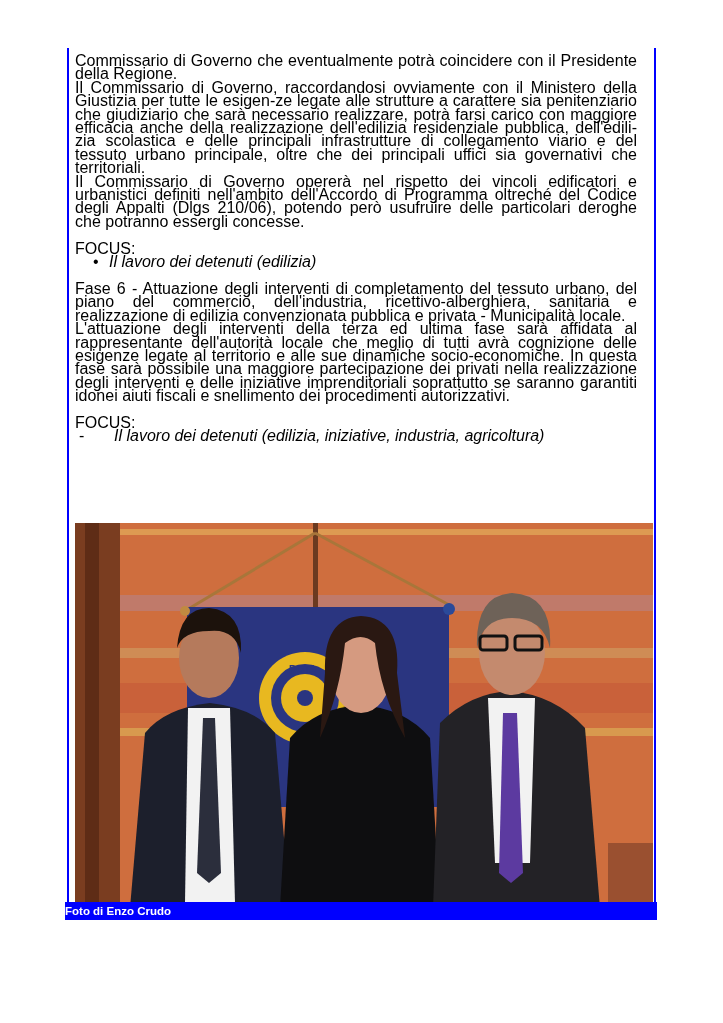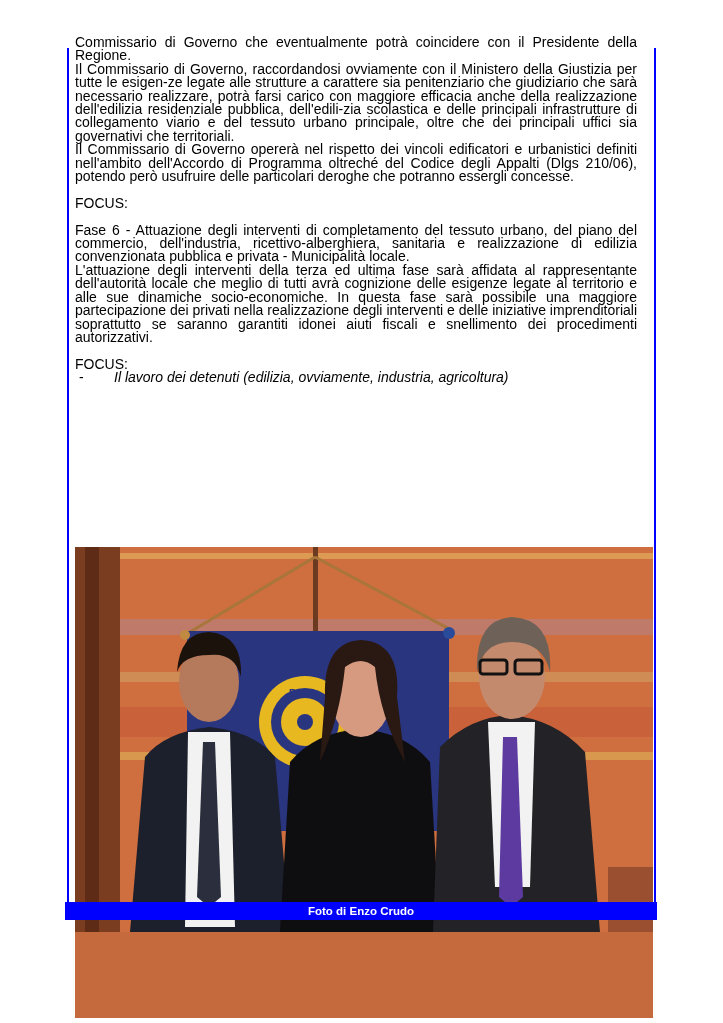--- a/index.html
+++ b/index.html
@@ -1,45 +1,46 @@
 <!DOCTYPE html>
 <html><head>
   <meta charset="utf-8">
   <style>
     html, body { margin: 0; padding: 0; background: #ffffff; }
     body { width: 723px; height: 1023px; position: relative; overflow: hidden; font-family: "Liberation Sans", sans-serif; }
     .frame { position: absolute; left: 67px; top: 48px; width: 585px; height: 854px; border-left: 2px solid #0000ff; border-right: 2px solid #0000ff; }
-    .text { position: absolute; left: 75px; top: 36px; width: 562px; font-size: 14px; line-height: 13.4px; color: #000; }
+    .text { position: absolute; left: 75px; top: 54px; width: 562px; font-size: 16px; line-height: 13.4px; color: #000; }
     .text p { margin: 0; text-align: justify; }
     .text .gap { height: 13.4px; }
     .italic { }
     .bullet { padding-left: 18px; font-style: italic; }
     .bullet .mark { display: inline-block; width: 16px; font-style: normal; }
     .dash { font-style: italic; }
     .dash .mark { display: inline-block; width: 35px; padding-left: 4px; font-style: normal; }
-    .photo { position: absolute; left: 75px; top: 547px; width: 578px; height: 471px; overflow: hidden; background: #c46a3c; text-decoration: underline; }
-    .caption { position: absolute; left: 65px; top: 902px; width: 592px; height: 18px; background: #0000ff; color: #fff; font-weight: bold; font-size: 11.5px; line-height: 18px; text-align: center; }
+    .photo { position: absolute; left: 75px; top: 523px; width: 578px; height: 385px; overflow: hidden; background: #c46a3c; text-decoration: underline; }
+    .caption { position: absolute; left: 65px; top: 902px; width: 592px; height: 18px; background: #0000ff; color: #fff; font-weight: bold; font-size: 11.5px; line-height: 18px; }
   </style>
 </head>
 <body>
 
 <div class="frame"></div>
 
 <div class="text">
   <p>Commissario di Governo che eventualmente potrà coincidere con il Presidente della Regione.</p>
   <p>Il Commissario di Governo, raccordandosi ovviamente con il Ministero della Giustizia per tutte le esigen-ze legate alle strutture a carattere sia penitenziario che giudiziario che sarà necessario realizzare, potrà farsi carico con maggiore efficacia anche della realizzazione dell'edilizia residenziale pubblica, dell'edili-zia scolastica e delle principali infrastrutture di collegamento viario e del tessuto urbano principale, oltre che dei principali uffici sia governativi che territoriali.</p>
   <p>Il Commissario di Governo opererà nel rispetto dei vincoli edificatori e urbanistici definiti nell'ambito dell'Accordo di Programma oltreché del Codice degli Appalti (Dlgs 210/06), potendo però usufruire delle particolari deroghe che potranno essergli concesse.</p>
   <div class="gap"></div>
   <p class="italic">FOCUS:</p>
+  <p class="bullet"><span class="mark">•</span><span>Il lavoro dei detenuti (edilizia)</span></p>
   <div class="gap"></div>
   <p>Fase 6 - Attuazione degli interventi di completamento del tessuto urbano, del piano del commercio, dell'industria, ricettivo-alberghiera, sanitaria e realizzazione di edilizia convenzionata pubblica e privata - Municipalità locale.</p>
   <p>L'attuazione degli interventi della terza ed ultima fase sarà affidata al rappresentante dell'autorità locale che meglio di tutti avrà cognizione delle esigenze legate al territorio e alle sue dinamiche socio-economiche. In questa fase sarà possibile una maggiore partecipazione dei privati nella realizzazione degli interventi e delle iniziative imprenditoriali soprattutto se saranno garantiti idonei aiuti fiscali e snellimento dei procedimenti autorizzativi.</p>
   <div class="gap"></div>
   <p class="italic">FOCUS:</p>
-  <p class="dash"><span class="mark">-</span><span>Il lavoro dei detenuti (edilizia, ovviamente, industria, agricoltura)</span></p>
+  <p class="dash"><span class="mark">-</span><span>Il lavoro dei detenuti (edilizia, iniziative, industria, agricoltura)</span></p>
   <div class="gap"></div>
 </div>
 
 <div class="photo">
   <svg width="578" height="385" viewBox="0 0 578 385">
 
     <rect x="0" y="0" width="578" height="385" fill="#cf6e3e"></rect>
     <rect x="0" y="6" width="578" height="6" fill="#dd9a52"></rect>
     <rect x="0" y="72" width="578" height="16" fill="#c07a6a"></rect>
     <rect x="0" y="125" width="578" height="10" fill="#cf8c55"></rect>

